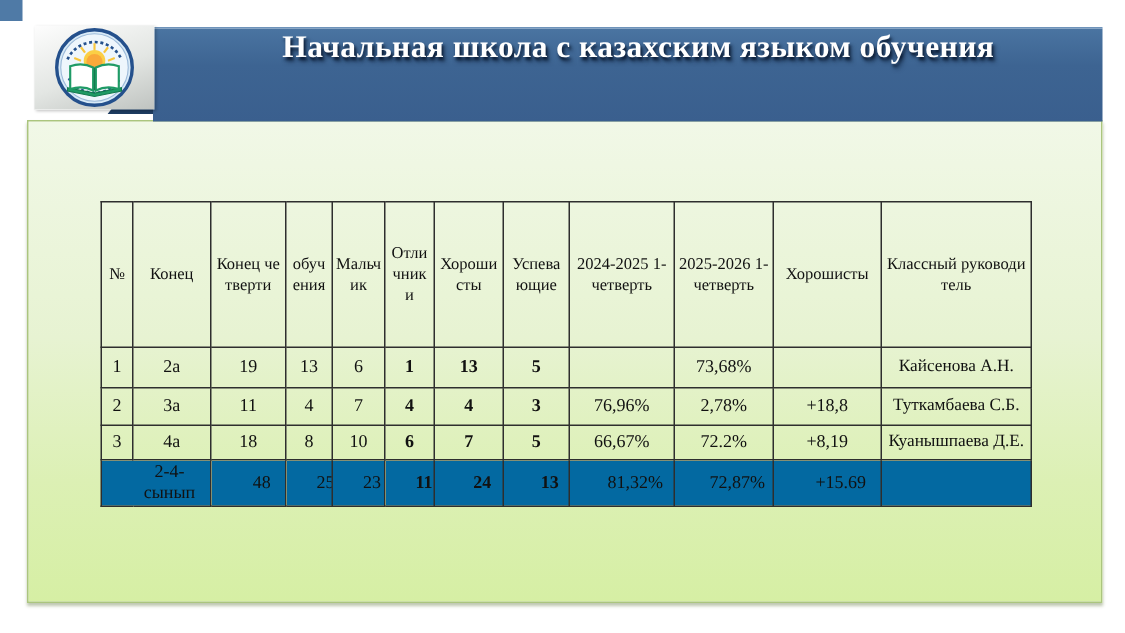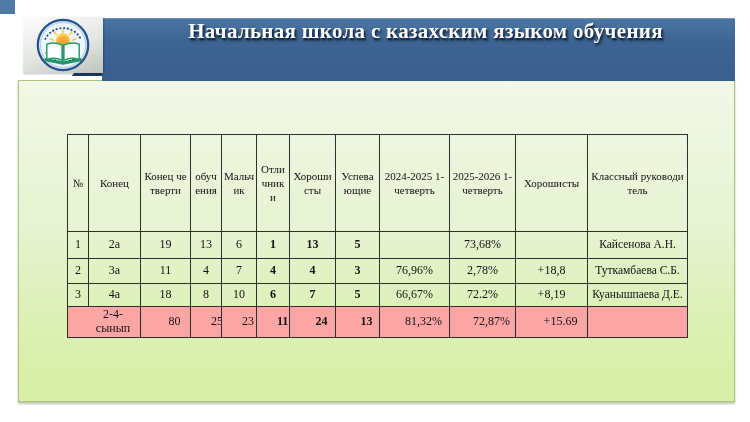--- a/index.html
+++ b/index.html
@@ -41,21 +41,21 @@
   table.tbl { border-collapse:collapse; table-layout:fixed; width:620px;
               color:#111111; }
   .tbl th, .tbl td { border:1px solid #2e2e2e; text-align:center; vertical-align:middle;
                      padding:1px 2px; overflow:hidden; }
   .tbl th { font-weight:normal; font-size:11px; line-height:1.3;
             word-break:break-all; overflow-wrap:anywhere; }
   .tbl td { font-size:12px; line-height:1.15; }
   tr.hdr   { height:97px; }
   tr.r1 { height:27px; } tr.r2 { height:25px; } tr.r3 { height:23px; }
   tr.total { height:27px; }
-  tr.total td { background:#fca5a5;padding-left:20px; }
+  tr.total td { background:#0369a1;padding-left:20px; }
   .b { font-weight:bold; }
   td.name { font-size:11.5px;margin-top:44px; }
 </style>
 </head>
 <body>
 
 <div class="slide">
 
   <div class="corner-accent"></div>
 
@@ -163,21 +163,21 @@
         <td class="b">6</td>
         <td class="b">7</td>
         <td class="b">5</td>
         <td>66,67%</td>
         <td>72.2%</td>
         <td>+8,19</td>
         <td class="name">Куанышпаева Д.Е.</td>
       </tr>
       <tr class="total">
         <td colspan="2">2-4- сынып</td>
-        <td>80</td>
+        <td>48</td>
         <td>25</td>
         <td>23</td>
         <td class="b">11</td>
         <td class="b">24</td>
         <td class="b">13</td>
         <td>81,32%</td>
         <td>72,87%</td>
         <td>+15.69</td>
         <td></td>
       </tr>

